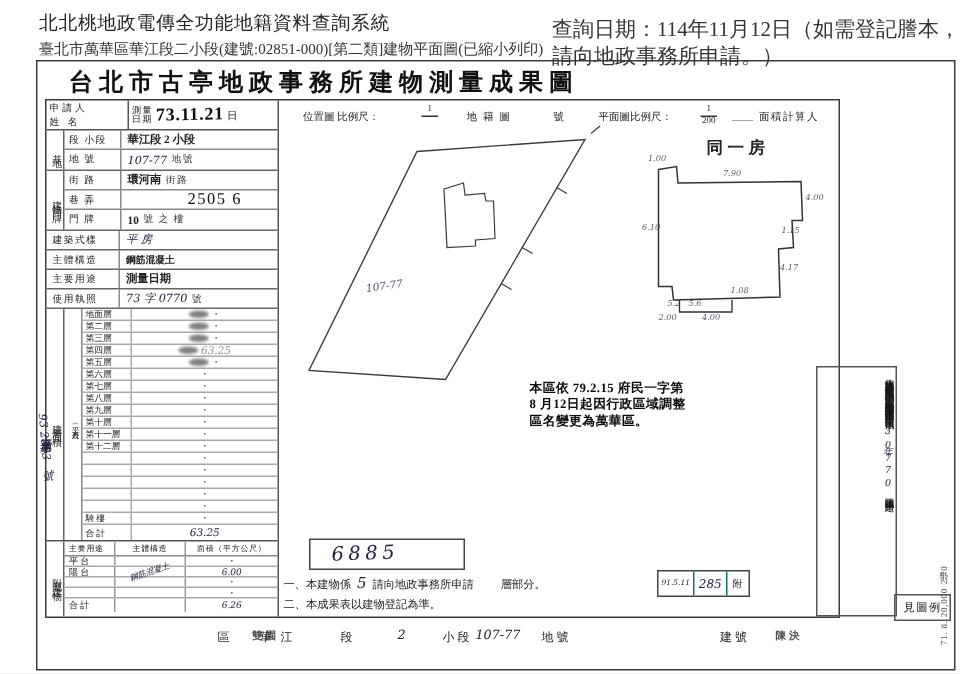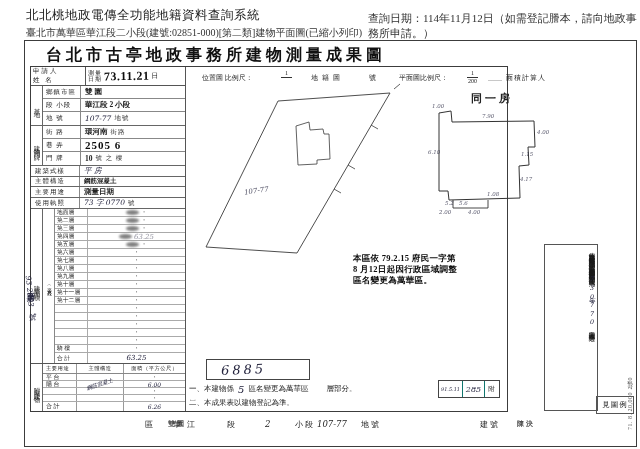--- a/index.html
+++ b/index.html
@@ -1,26 +1,26 @@
 <!DOCTYPE html>
 <html><head>
 <meta charset="utf-8">
 <style>
   html,body{margin:0;padding:0;background:#e8e8e8;}
   .page{position:relative;width:640px;height:449px;background:#ffffff;overflow:hidden;
         font-family:"Liberation Serif",serif;color:#1a1a1a;}
   .abs{position:absolute;}
   
   .sys-title{left:26px;top:7px;font-size:12.5px;letter-spacing:.5px;color:#222;}
-  .query-date{left:368px;top:11px;font-size:11px;color:#333;}
+  .query-date{left:368px;top:11px;font-size:14px;color:#333;}
   .subtitle{left:26px;top:26px;font-size:10px;color:#333;}
   
   .outer-frame{left:24px;top:40px;width:611px;height:405px;border:1.6px solid #3c3c3c;}
   .doc-title{left:46px;top:45px;font-size:16px;font-weight:bold;letter-spacing:4px;color:#111;}
-  .form-box{left:30px;top:66px;width:478px;height:346px;border:1px solid #3c3c3c;box-sizing:border-box;}
+  .form-box{left:30px;top:66px;width:530px;height:346px;border:1px solid #3c3c3c;box-sizing:border-box;}
   
   .left-table{position:absolute;left:0;top:0;width:155px;height:344px;border-right:1px solid #555;
               box-sizing:border-box;display:flex;flex-direction:column;font-size:6.5px;}
   .lt-head{display:flex;height:20px;border-bottom:1px solid #555;box-sizing:border-box;}
   .lt-head .c1{width:52px;border-right:1px solid #555;display:flex;flex-direction:column;
                justify-content:center;padding-left:2px;letter-spacing:2px;}
   .lt-head .c2{flex:1;display:flex;align-items:center;gap:2px;padding-left:2px;}
   .survey-label{font-size:6px;letter-spacing:1px;width:14px;line-height:6px;}
   .survey-value{font-size:12px;font-weight:bold;letter-spacing:.5px;color:#0e0e0e;transform:rotate(-1deg);}
   .survey-suffix{font-size:7px;}
@@ -30,21 +30,21 @@
   .grp-rows{flex:1;display:flex;flex-direction:column;}
   .r{display:flex;border-bottom:1px solid #888;box-sizing:border-box;height:13px;align-items:center;}
   .grp-rows .r:last-child,.ax-rows .r:last-child{border-bottom:none;}
   .rl{width:38px;border-right:1px solid #888;height:100%;display:flex;align-items:center;
       justify-content:space-between;padding:0 3px;box-sizing:border-box;letter-spacing:1px;}
   .rv{flex:1;display:flex;align-items:center;gap:3px;padding-left:4px;font-size:7.5px;}
   .main-r .rl2{width:49px;border-right:1px solid #888;height:100%;display:flex;align-items:center;
       justify-content:space-between;padding:0 4px;box-sizing:border-box;letter-spacing:1px;}
   .main-r{display:flex;border-bottom:1px solid #666;box-sizing:border-box;height:13px;align-items:center;}
   .stamp{font-weight:bold;color:#222;}
-  .stamp-big{font-weight:bold;font-size:11px;color:#0d0d0d;letter-spacing:1px;}
+  .stamp-big{font-weight:normal;font-size:11px;color:#0d0d0d;letter-spacing:1px;margin-left:40px;}
   .hand{font-family:"DejaVu Serif",serif;font-style:italic;color:#23233d;}
   .faint{opacity:.5;}
   .suffix{font-size:6.5px;color:#333;letter-spacing:1px;}
   
   .floors{display:flex;border-bottom:1px solid #555;box-sizing:border-box;}
   .unit-col{width:11px;border-right:1px solid #888;writing-mode:vertical-rl;text-orientation:upright;
             display:flex;align-items:center;justify-content:center;font-size:5px;letter-spacing:1px;}
   .frows{flex:1;display:flex;flex-direction:column;}
   .frow{display:flex;height:8px;border-bottom:1px solid #aaa;box-sizing:border-box;align-items:center;}
   .frow:last-child{border-bottom:none;}
@@ -80,21 +80,21 @@
   .dim{position:absolute;font-size:5.5px;opacity:.75;white-space:nowrap;}
   .stamp-block{position:absolute;left:167px;top:186px;width:160px;font-size:8.5px;font-weight:bold;
                line-height:11px;letter-spacing:.3px;color:#0c0c0c;}
   .vnotes{position:absolute;left:358px;top:177px;width:54px;height:167px;border:1px solid #555;
           box-sizing:border-box;writing-mode:vertical-rl;text-orientation:upright;
           font-size:6.4px;letter-spacing:.5px;padding:2px 1px;display:flex;gap:2px;}
   .vcol{line-height:7px;}
   .hw-box1{position:absolute;left:20px;top:292px;width:88px;height:19px;border:1px solid #444;
            display:flex;align-items:center;padding-left:14px;}
   .hw-box1 .hand{font-size:13px;letter-spacing:3px;transform:rotate(-2deg);}
-  .note1{position:absolute;left:3px;top:317px;font-size:7.5px;display:flex;}
+  .note1{position:absolute;left:3px;top:317px;font-size:7.5px;display:flex;align-items:center;}
   .note1 .hand{font-size:10px;margin:0 4px;}
   .gap18{display:inline-block;width:18px;}
   .hw-box2{position:absolute;left:252px;top:313px;width:60px;height:16px;border:1px solid #444;
            display:flex;align-items:center;font-size:6px;}
   .hw-box2 .cell{height:100%;display:flex;align-items:center;justify-content:center;border-right:1px solid #0f766e;box-sizing:border-box;}
   .note2{position:absolute;left:3px;top:331px;font-size:7.5px;}
   
   .footer-strip{left:24px;top:412px;width:611px;height:33px;}
   .ft{position:absolute;top:7px;font-size:8px;letter-spacing:2px;color:#222;}
   .ft.hand{font-size:8.5px;letter-spacing:0;}
@@ -129,26 +129,20 @@
         <div class="c2">
           <span class="survey-label">測量日期</span>
           <span class="survey-value">73.11.21</span>
           <span class="survey-suffix">日</span>
         </div>
       </div>
 
       <div class="grp">
         <div class="grp-label">基地</div>
         <div class="grp-rows">
-          <div class="r">
-            <span class="rl">鄉鎮市區</span>
-            <span class="rv">
-                <span class="stamp">雙 園</span>
-              </span>
-          </div>
           <div class="r">
             <span class="rl">段 小段</span>
             <span class="rv">
                 <span class="stamp">華江段 2 小段</span>
               </span>
           </div>
           <div class="r">
             <span class="rl">地 號</span>
             <span class="rv">
                 <span class="hand">107-77</span>
@@ -442,21 +436,21 @@
         <div class="vcol"><span>係依使用執照</span><span class="hand">73年</span><span class="hand">0770</span><span>號竣工圖轉繪之</span></div>
       </div>
 
       <div class="hw-box1">
         <span class="hand">6885</span>
       </div>
 
       <div class="note1">
         <span>一、本建物係</span>
         <span class="hand">5</span>
-        <span>區名變更為萬華區</span>
+        <span>請向地政事務所申請</span>
         <span class="gap18"></span>
         <span>層部分。</span>
       </div>
       <div class="hw-box2">
         <span class="cell hand" style="width:24px;font-size:5px;">91.5.11</span>
         <span class="cell hand" style="width:22px;font-size:8px;">285</span>
         <span class="cell" style="width:13px;border-right:none;font-size:6.5px;">附</span>
       </div>
       <div class="note2">二、本成果表以建物登記為準。</div>
     </div>

